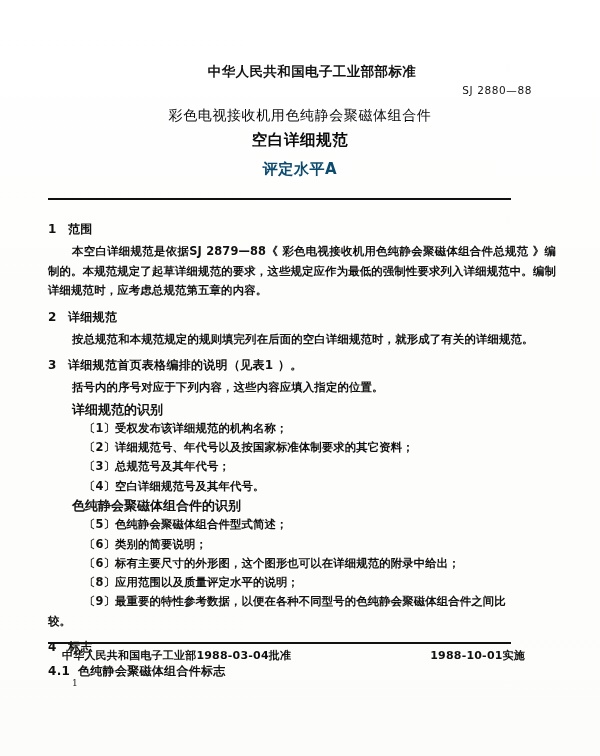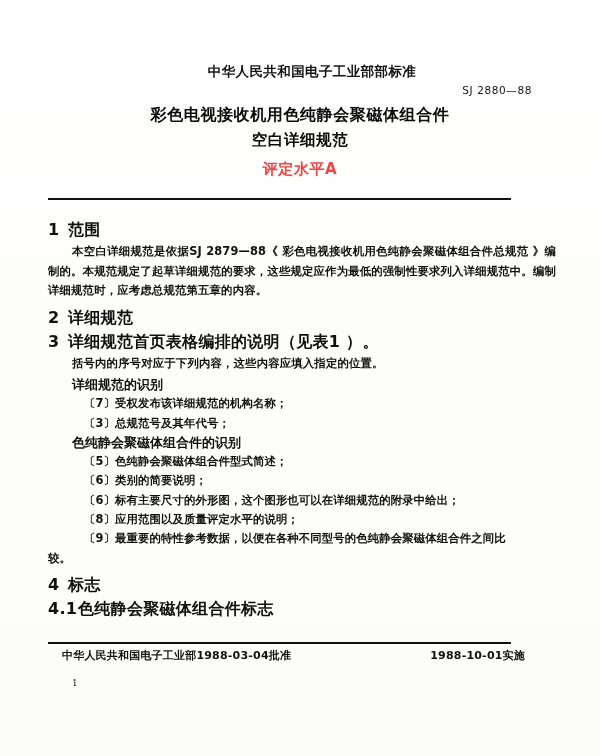--- a/index.html
+++ b/index.html
@@ -68,38 +68,38 @@
 
   
   .title-block {
     position: absolute;
     left: 0;
     top: 103px;
     width: 600px;
     text-align: center;
   }
   .title-line-1 {
-    font-size: 16px;
-    font-weight: bold;
+    font-size: 14px;
+    font-weight: normal;
     letter-spacing: 0.6px;
     color: #0b0b0b;
     line-height: 24px;
   }
   .title-line-2 {
     font-size: 15.5px;
     font-weight: bold;
     letter-spacing: 0.6px;
     color: #0b0b0b;
     line-height: 26px;
   }
   .title-line-3 {
     font-size: 15px;
     font-weight: bold;
     letter-spacing: 0.6px;
-    color: #ef4444;
+    color: #0c4a6e;
     line-height: 26px;
     margin-top: 3px;
   }
 
   
   .rule {
     position: absolute;
     background: #111111;
   }
   #rule-top {
@@ -117,21 +117,21 @@
 
   
   .body-area {
     position: absolute;
     left: 48px;
     top: 213px;
     width: 508px;
   }
 
   .sec-head {
-    font-size: 16px;
+    font-size: 12px;
     font-weight: bold;
     color: #101010;
     letter-spacing: 0.3px;
     margin: 9px 0 5px 0;
     line-height: 15px;
   }
   .sec-head .num {
     display: inline-block;
     min-width: 20px;
   }
@@ -230,29 +230,32 @@
     <div class="body-area">
 
       <div class="sec-head">
         <span class="num">1</span><span>范围</span>
       </div>
       <p class="para indent">本空白详细规范是依据SJ 2879—88《 彩色电视接收机用色纯静会聚磁体组合件总规范 》编制的。本规范规定了起草详细规范的要求，这些规定应作为最低的强制性要求列入详细规范中。编制详细规范时，应考虑总规范第五章的内容。</p>
 
       <div class="sec-head">
         <span class="num">2</span><span>详细规范</span>
       </div>
+      <p class="para indent">按总规范和本规范规定的规则填完列在后面的空白详细规范时，就形成了有关的详细规范。</p>
 
       <div class="sec-head">
         <span class="num">3</span><span>详细规范首页表格编排的说明（见表1 ）。</span>
       </div>
       <p class="para indent">括号内的序号对应于下列内容，这些内容应填入指定的位置。</p>
 
       <div class="group-label">详细规范的识别</div>
-      <div class="list-item">〔7〕受权发布该详细规范的机构名称；</div>
+      <div class="list-item">〔1〕受权发布该详细规范的机构名称；</div>
+      <div class="list-item">〔2〕详细规范号、年代号以及按国家标准体制要求的其它资料；</div>
       <div class="list-item">〔3〕总规范号及其年代号；</div>
+      <div class="list-item">〔4〕空白详细规范号及其年代号。</div>
 
       <div class="group-label">色纯静会聚磁体组合件的识别</div>
       <div class="list-item">〔5〕色纯静会聚磁体组合件型式简述；</div>
       <div class="list-item">〔6〕类别的简要说明；</div>
       <div class="list-item">〔6〕标有主要尺寸的外形图，这个图形也可以在详细规范的附录中给出；</div>
       <div class="list-item">〔8〕应用范围以及质量评定水平的说明；</div>
       <div class="list-item">〔9〕最重要的特性参考数据，以便在各种不同型号的色纯静会聚磁体组合件之间比</div>
       <div class="list-tail">较。</div>
 
       <div class="sec-head">

